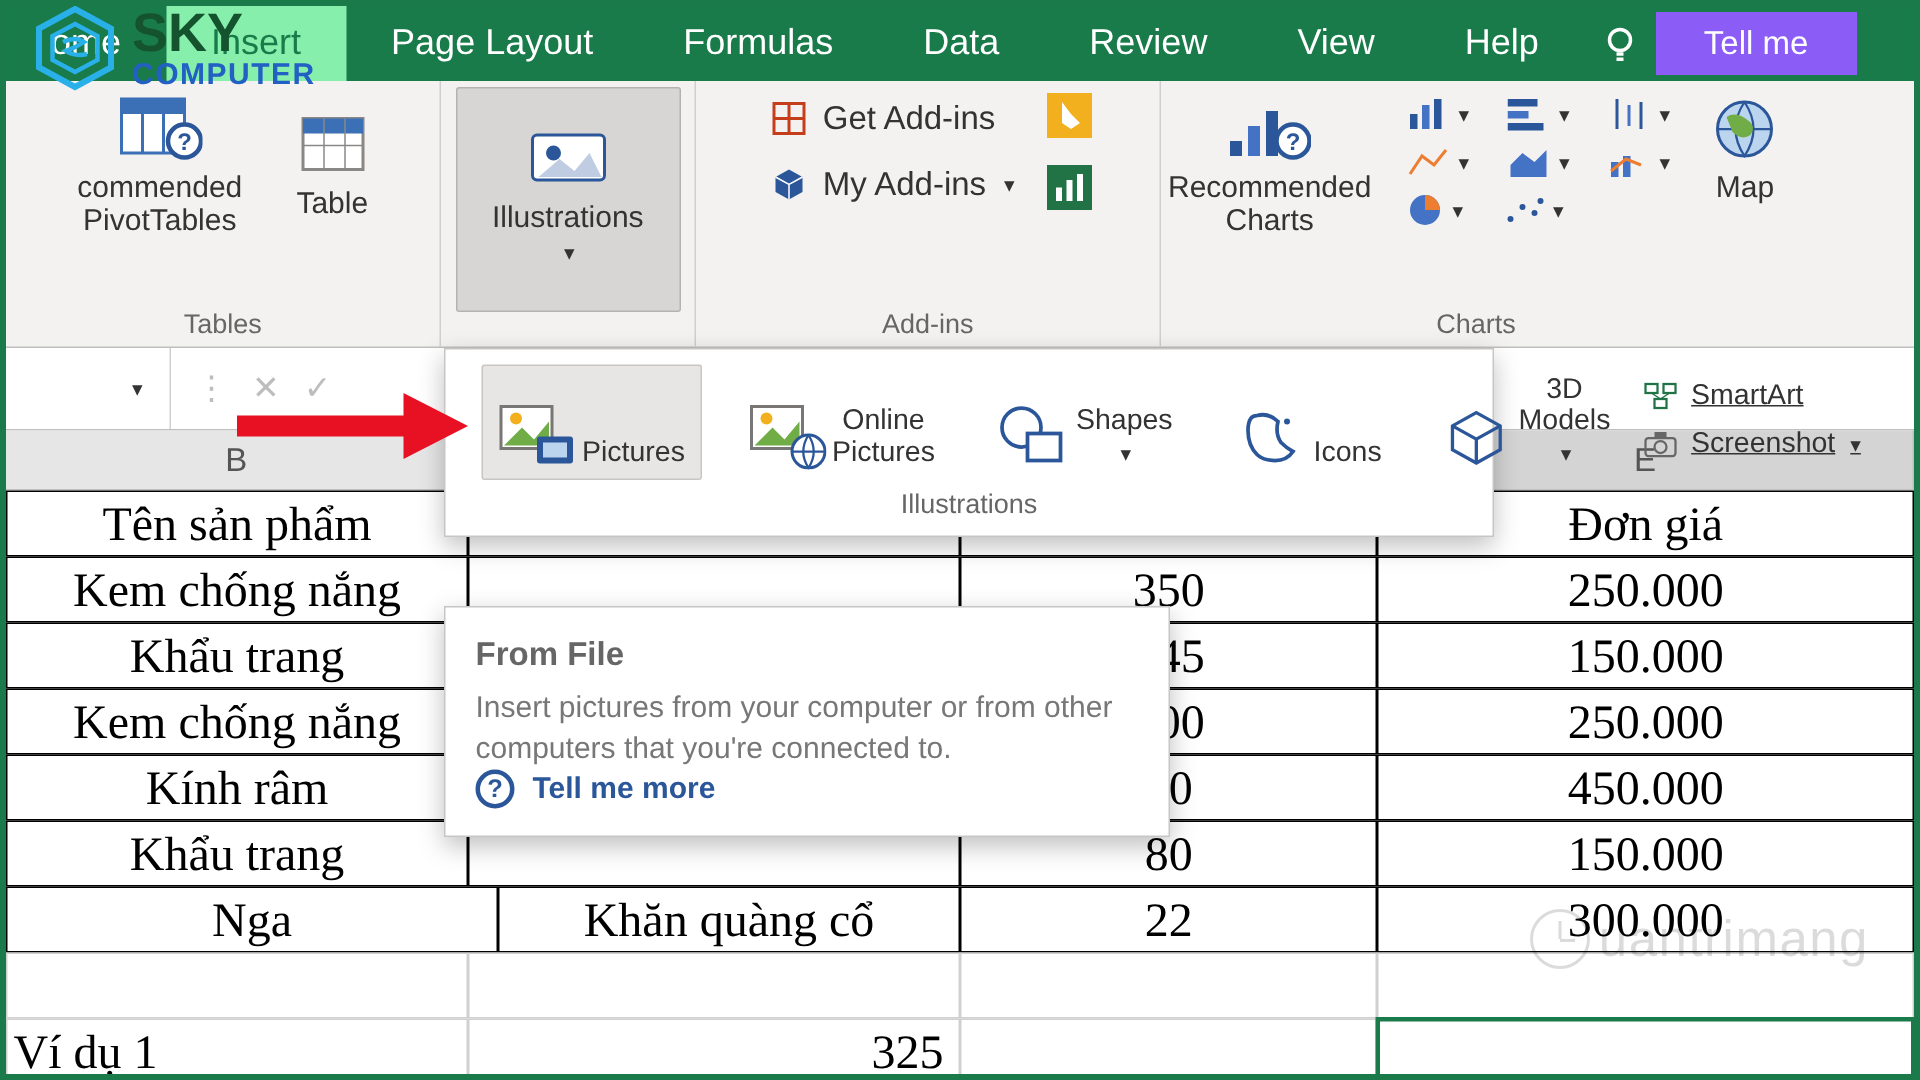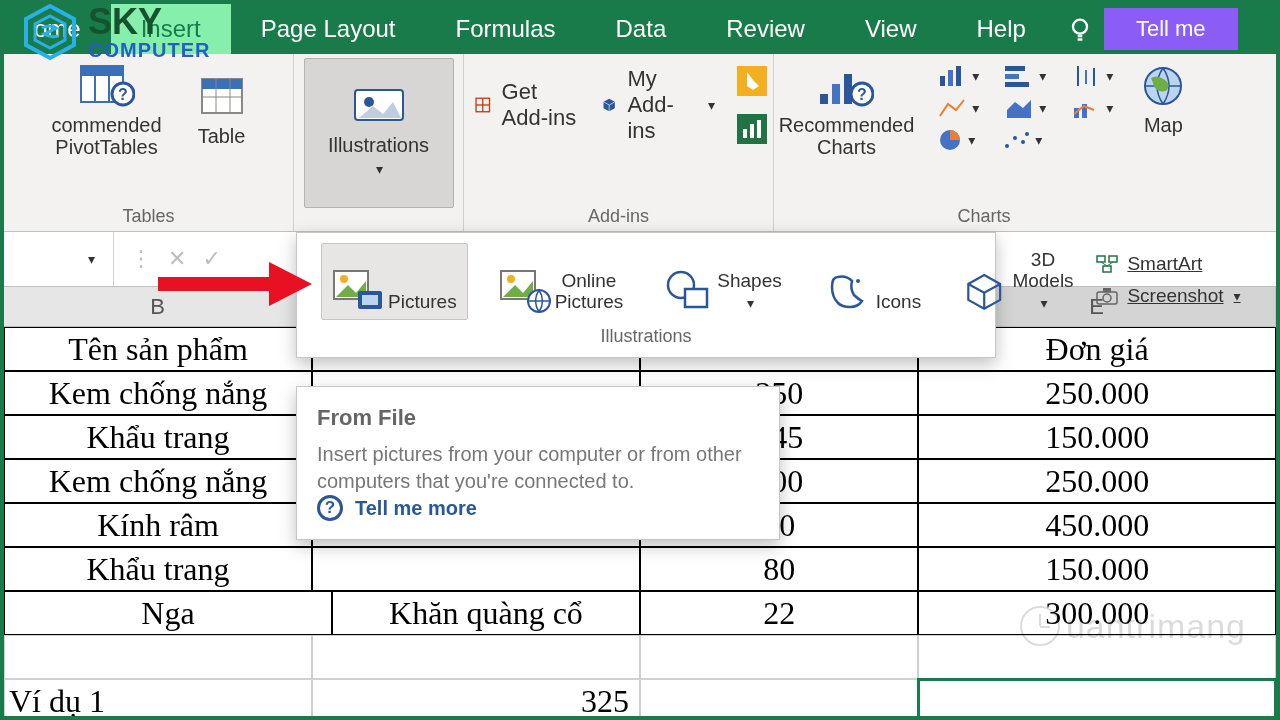--- a/index.html
+++ b/index.html
@@ -9,21 +9,21 @@
   .ribbon-tabs .tab.active { background:#86efac; color:#197b49; }
   .tell-bulb { display:flex; align-items:center; gap:10px; margin-left:10px; }
   .tell-me { background:#8b5cf6; padding:8px 32px; font-size:22px; }
   .bulb-svg { width:28px; height:28px; }
   .ribbon-body { background:#f3f2f1; height:178px; border-bottom:1px solid #bfbfbf; display:flex; position:relative; }
   .ribbon-group { border-right:1px solid #cfcfcf; display:flex; flex-direction:column; justify-content:space-between; align-items:center; padding:4px 6px 2px 6px; }
   .group-label { font-size:18px; color:#666; margin-top:4px; padding-bottom:2px; }
   .big-btn { display:flex; flex-direction:column; align-items:center; justify-content:center; gap:4px; padding:6px 8px; cursor:pointer; border-radius:2px; }
   .big-btn.active { background:#d8d6d4; border:1px solid #b5b3b1; }
   .btn-label { font-size:20px; text-align:center; color:#333; line-height:1.1; }
-  .addins-stack { display:flex; flex-direction:row; gap:14px; padding:6px 0; }
+  .addins-stack { display:flex; flex-direction:column; gap:14px; padding:6px 0; }
   .addin-row { display:flex; align-items:center; gap:10px; font-size:22px; color:#333; cursor:pointer; padding:2px 4px; }
   .caret { font-size:14px; color:#333; margin-left:2px; }
   .charts-pane { display:flex; flex-direction:column; gap:8px; padding-top:6px; }
   .charts-row { display:flex; gap:26px; align-items:center; }
   .mini-chart { display:flex; align-items:center; gap:2px; cursor:pointer; }
   
   .formula-bar { height:55px; display:flex; align-items:center; border-bottom:1px solid #bfbfbf; font-size:22px; color:#333; background:#fff; }
   .namebox { width:110px; border-right:1px solid #d0d0d0; height:100%; display:flex; align-items:center; justify-content:flex-end; padding-right:18px; }
   .fb-btns { display:flex; align-items:center; gap:16px; padding:0 16px; color:#bdbdbd; }
   
@@ -43,21 +43,21 @@
   
   .illus-panel { position:absolute; left:292px; top:228px; width:700px; background:#fff; border:1px solid #c8c6c4; box-shadow:0 6px 16px rgba(0,0,0,0.25); z-index:50; }
   .illus-top { display:flex; padding:10px 12px 4px 12px; gap:8px; }
   .illus-item { display:flex; flex-direction:row; align-items:flex-end; gap:4px; padding:6px 10px; cursor:pointer; border:1px solid transparent; border-radius:2px;margin-left:12px; }
   .illus-item.hl { background:#e7e6e4; border-color:#c7c6c4; }
   .illus-item .ilabel { font-size:19px; color:#333; text-align:center; line-height:1.1; }
   .illus-right { display:flex; flex-direction:column; gap:10px; padding-top:10px; font-size:19px; color:#333; }
   .illus-right .row { display:flex; align-items:center; gap:8px; cursor:pointer;text-decoration:underline; }
   .illus-group-label { text-align:center; font-size:18px; color:#666; padding:2px 0 10px 0; }
   
-  .tooltip { position:absolute; left:292px; top:382px; width:484px; background:#fff; border:1px solid #c8c6c4; box-shadow:0 6px 16px rgba(0,0,0,0.25); padding:18px 20px; z-index:60; }
+  .tooltip { position:absolute; left:292px; top:400px; width:484px; background:#fff; border:1px solid #c8c6c4; box-shadow:0 6px 16px rgba(0,0,0,0.25); padding:18px 20px; z-index:60; }
   .tooltip .tt-title { font-weight:600; font-size:22px; color:#666; margin-bottom:10px; }
   .tooltip .tt-body { font-size:20px; color:#777; line-height:1.35; }
   .tooltip .tt-link { color:#2b579a; font-weight:600; font-size:20px; display:flex; align-items:center; gap:12px; }
   .tt-q { width:26px; height:26px; border:3px solid #2b579a; border-radius:50%; display:flex; align-items:center; justify-content:center; font-weight:700; font-size:17px; color:#2b579a; }
   
   .arrow-annot { position:absolute; left:150px; top:250px; z-index:70; }
   
   .watermark { position:absolute; right:30px; bottom:70px; font-size:34px; color:rgba(0,0,0,0.14); font-family:Arial; letter-spacing:1px; display:flex; align-items:center; gap:6px; }
   .watermark .wm-icon { width:40px; height:40px; border:2px solid rgba(0,0,0,0.14); border-radius:50%; position:relative; }
   .watermark .wm-icon::before { content:""; position:absolute; left:50%; top:50%; width:2px; height:12px; background:rgba(0,0,0,0.14); transform-origin:bottom; transform:translate(-50%,-100%); }

